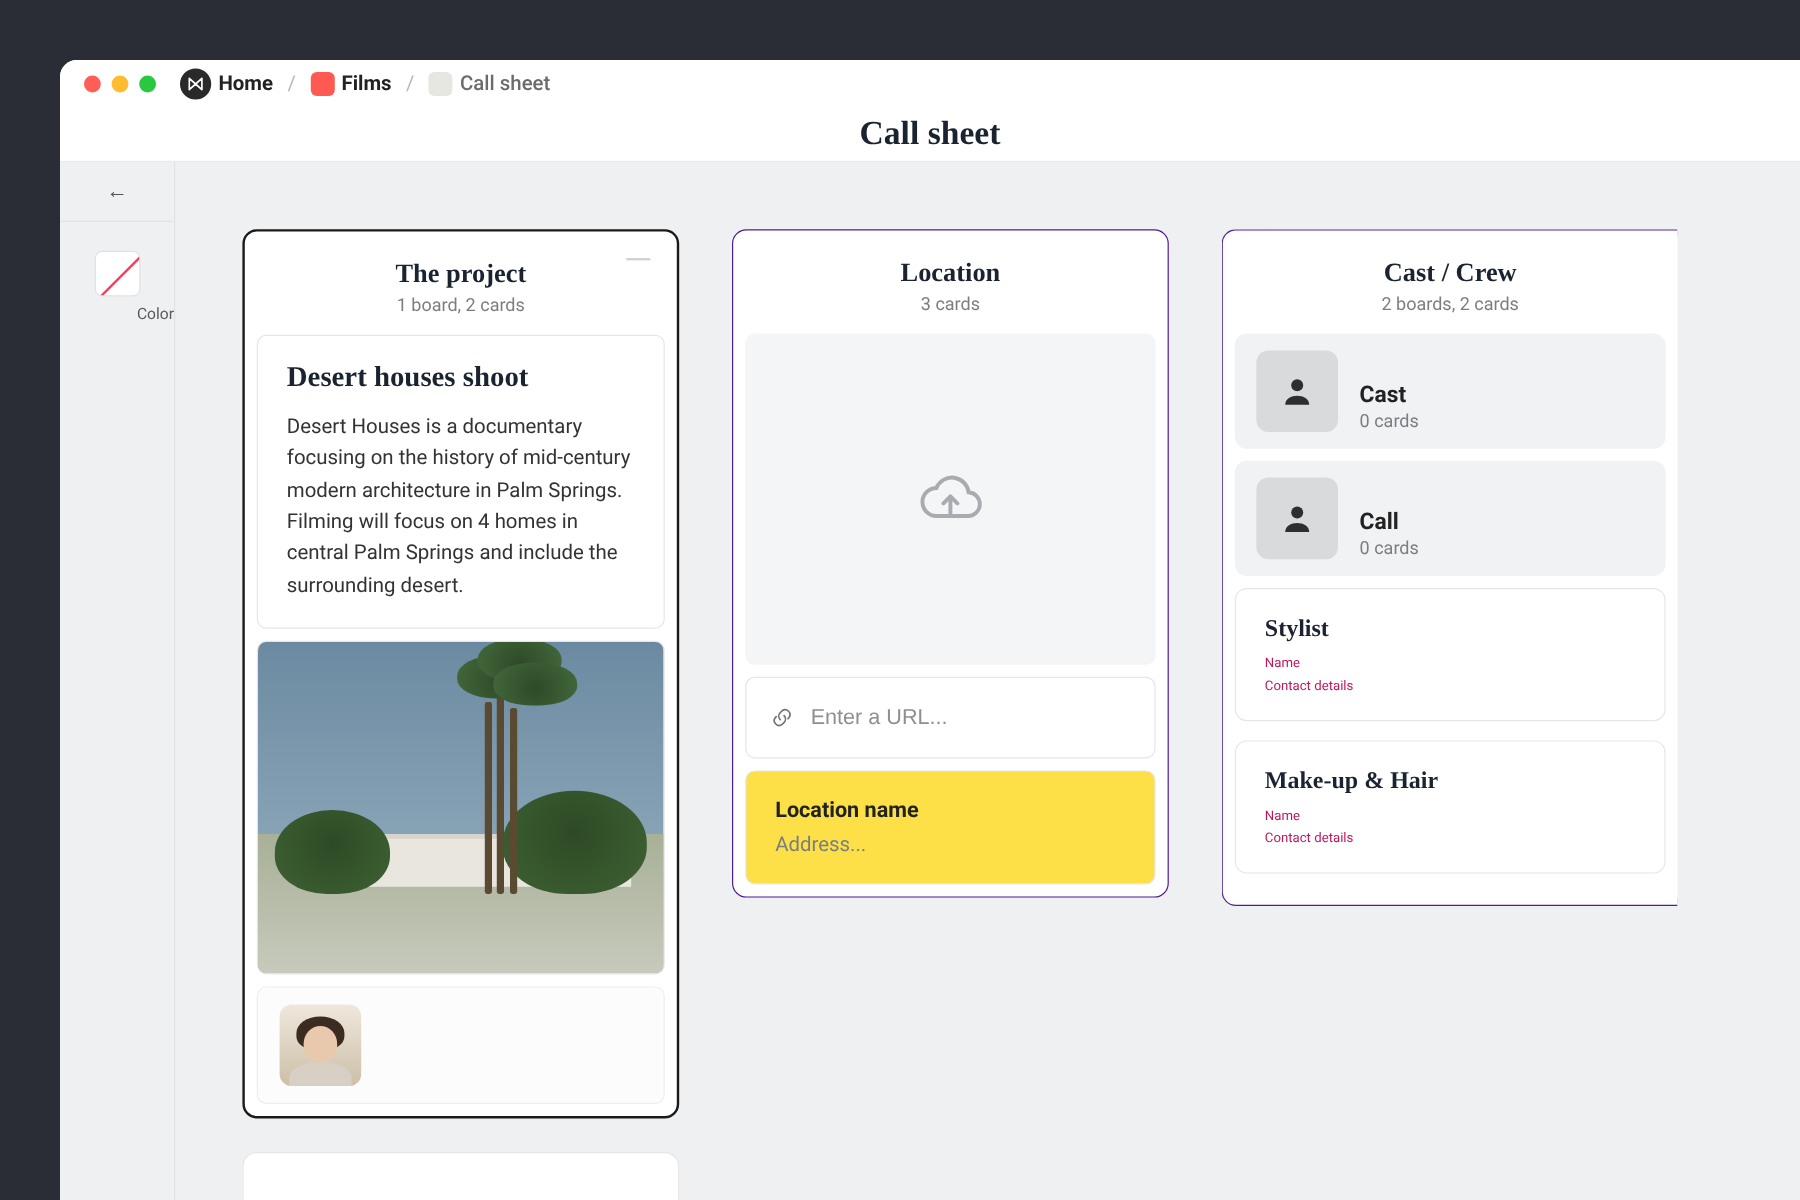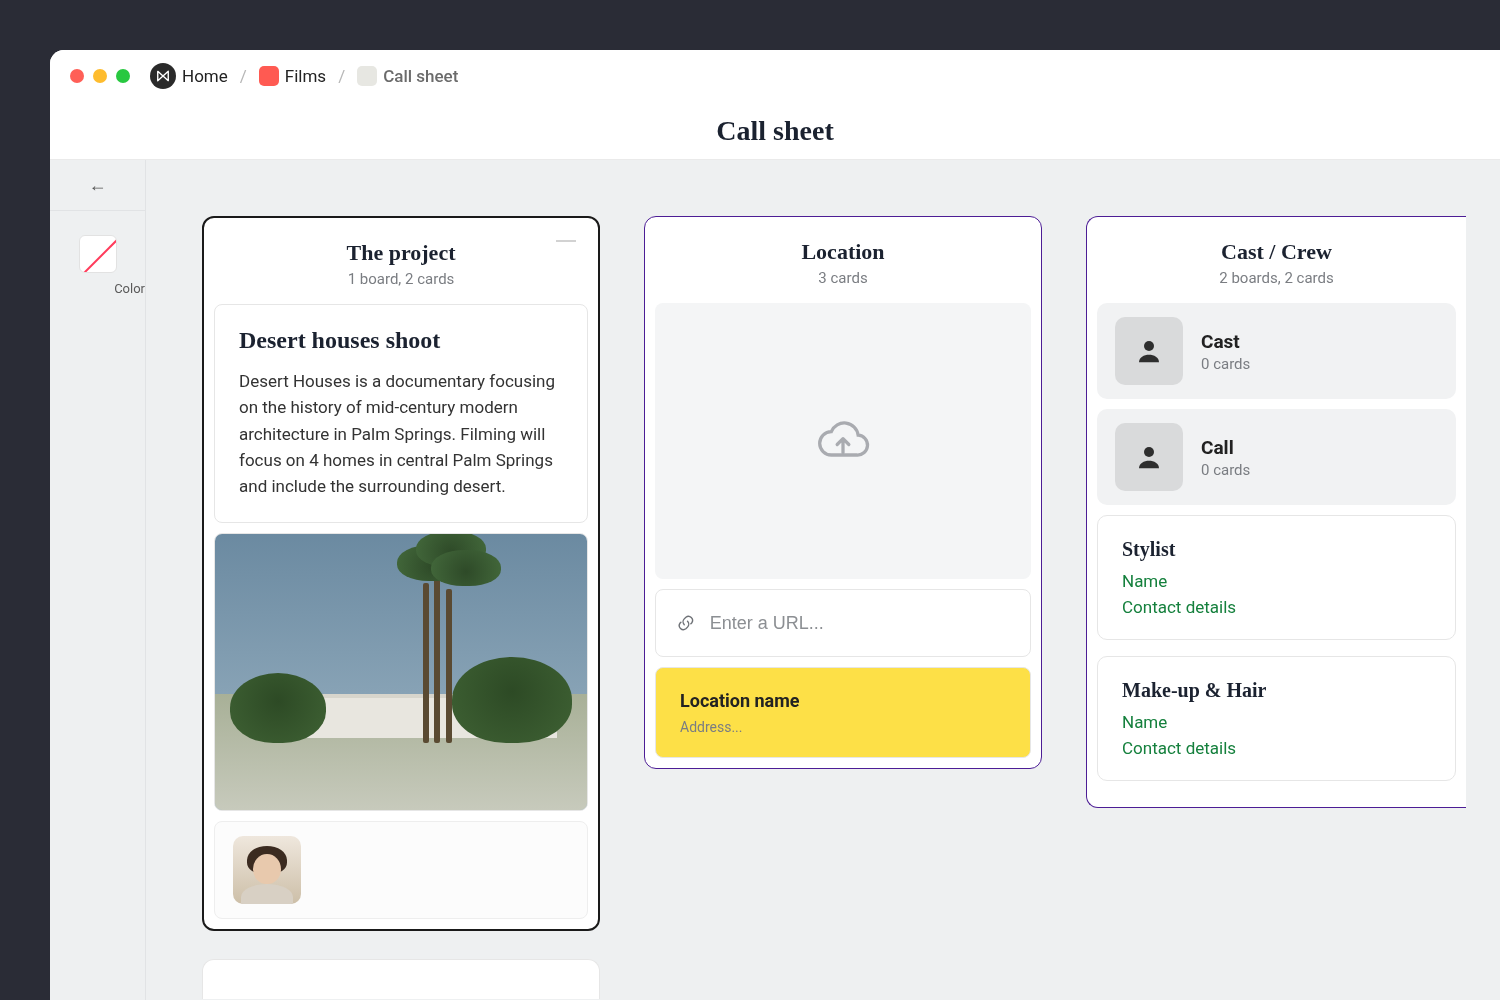--- a/index.html
+++ b/index.html
@@ -35,21 +35,21 @@
   .dot { width: 14px; height: 14px; border-radius: 50%; }
   .dot.red { background: #ff5f57; }
   .dot.yellow { background: #febc2e; }
   .dot.green { background: #28c840; }
   .logo {
     width: 26px; height: 26px; border-radius: 50%;
     background: #2a2a2a; color: #fff;
     display: flex; align-items: center; justify-content: center;
     margin-right: 6px;
   }
-  .crumb { font-size: 17px; font-weight: 400; color: #222; }
+  .crumb { font-size: 17px; font-weight: 700; color: #222; }
   .sep { color: #b7b7b7; font-size: 17px; padding: 0 2px; }
   .sq { width: 20px; height: 20px; border-radius: 5px; margin-right: 6px; }
   .sq.red { background: #ff5a52; }
   .sq.grey { background: #e7e7e2; }
   .bc-item { display: flex; align-items: center; }
   .crumb.muted { color: #6b6b6b; font-weight: 500; }
 
   .page-title-row {
     height: 58px;
     display: flex;
@@ -100,21 +100,21 @@
   }
   .color-label { font-size: 13px; color: #5a5a5a; }
 
   .canvas {
     flex: 1;
     display: flex;
     gap: 44px;
     padding: 56px 0 0 56px;
     overflow: hidden;
   }
-  .col { width: 398px; display: flex; flex-direction: column; gap: 28px; flex-shrink: 0; }
+  .col { width: 364px; display: flex; flex-direction: column; gap: 28px; flex-shrink: 0; }
   .col.partial { width: 380px; }
 
   .board {
     background: #fff;
     border: 1px solid #4c1d95;
     border-radius: 12px;
     padding: 22px 10px 10px;
     position: relative;
   }
   .board.selected {
@@ -217,27 +217,27 @@
   .url-input {
     border: none; outline: none; font-size: 18px; color: #333;
     width: 100%;
   }
   .url-input::placeholder { color: #8c8f93; }
   .loc-card {
     border: 1px solid #e6e6e6; border-radius: 8px;
     padding: 22px 24px; background: #fde047;
   }
   .loc-title { font-weight: 700; font-size: 18px; color: #222; margin-bottom: 8px; }
-  .loc-sub { font-size: 14px; color: #7a7d82; }
+  .loc-sub { font-size: 17px; color: #7a7d82; }
 
   .grp-card {
     background: #f1f2f3;
     border-radius: 10px;
     padding: 14px 18px;
-    display: flex; align-items: center; gap: 18px;
+    display: flex; align-items: flex-end; gap: 18px;
     margin-bottom: 10px;
   }
   .grp-ic {
     width: 68px; height: 68px; border-radius: 10px;
     background: #d9dadb;
     display: flex; align-items: center; justify-content: center;
     color: #2e2e2e;
   }
   .grp-name { font-weight: 700; font-size: 19px; color: #222; }
   .grp-sub { font-size: 15px; color: #7a7d82; margin-top: 2px; }
@@ -246,21 +246,21 @@
     background: #fff;
     border: 1px solid #e6e6e6;
     border-radius: 10px;
     padding: 22px 24px;
     margin-bottom: 16px;
   }
   .role-title {
     font-family: Georgia, serif; font-weight: 700;
     font-size: 20px; color: #1b2230; margin-bottom: 10px;
   }
-  .role-line { font-size: 17px; color: #15803d; margin-top: 6px; }
+  .role-line { font-size: 11px; color: #be185d; margin-top: 6px; }
 </style>
 </head>
 <body>
 
 <div class="window">
   <div class="titlebar">
     <div class="traffic">
       <div class="dot red"></div>
       <div class="dot yellow"></div>
       <div class="dot green"></div>

